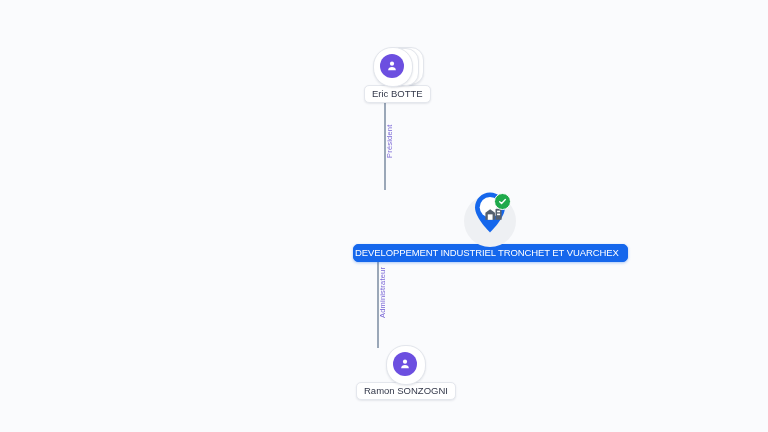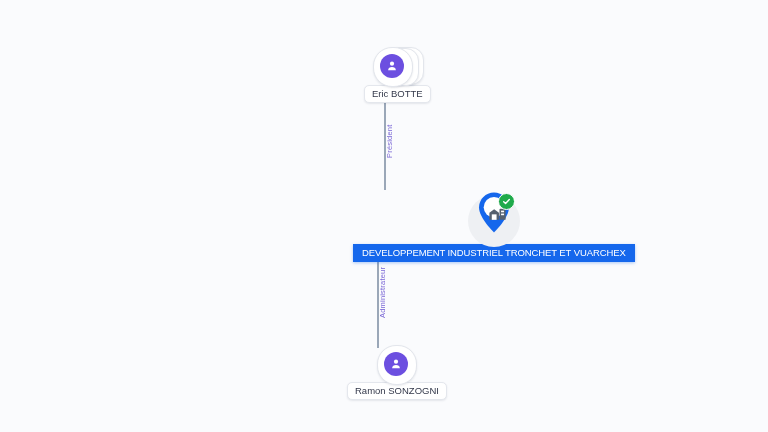--- a/index.html
+++ b/index.html
@@ -165,31 +165,31 @@
     color: #33384a;
     white-space: nowrap;
     box-shadow: 0 1px 2px rgba(40,50,80,.10);
     font-family: "Liberation Sans", sans-serif;
     line-height: 1.2;
   }
   .name-chip.primary {
     background: #1567ec;
     border: 1px solid #1567ec;
     color: #ffffff;
-    border-radius: 0;
+    border-radius: 5px;
     font-size: 9.5px;
-    padding: 2px 8px 3px 8px;
+    padding: 2px 8px 3px 1px;
     letter-spacing: -0.1px;
     box-shadow: 0 1px 3px rgba(21,103,236,.35);
   }
 
   
   #node-eric-botte        { left: 364px; top: 44px;  }
   #node-company           { left: 353px; top: 191px; }
-  #node-ramon-sonzogni    { left: 347px; top: 345px; text-align: right; }
+  #node-ramon-sonzogni    { left: 356px; top: 345px; text-align: right; }
 </style>
 </head>
 <body>
 
 <div id="graph-canvas">
 
   <div class="edge-line" id="edge-line-president"></div>
   <div class="edge-label" id="edge-label-president">Président</div>
 
   <div class="edge-line" id="edge-line-administrateur"></div>

